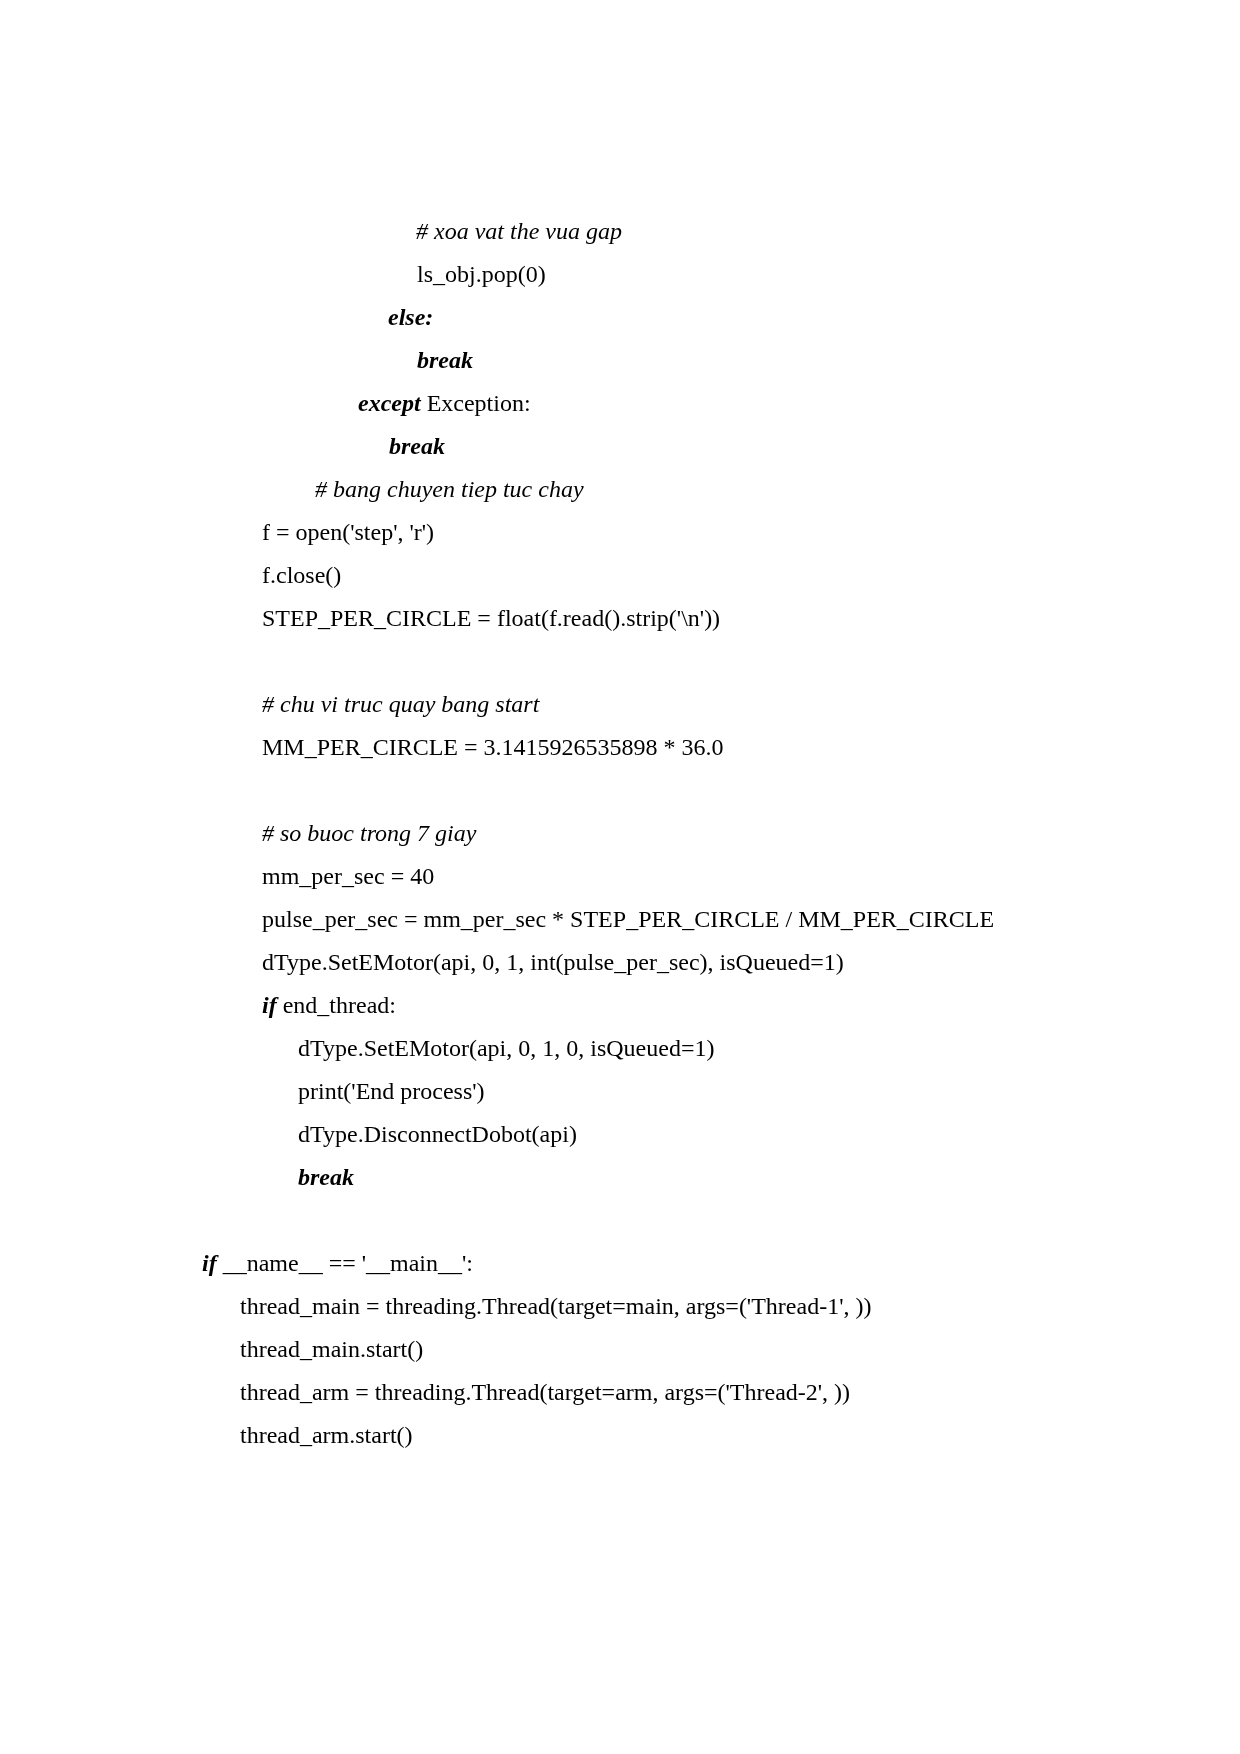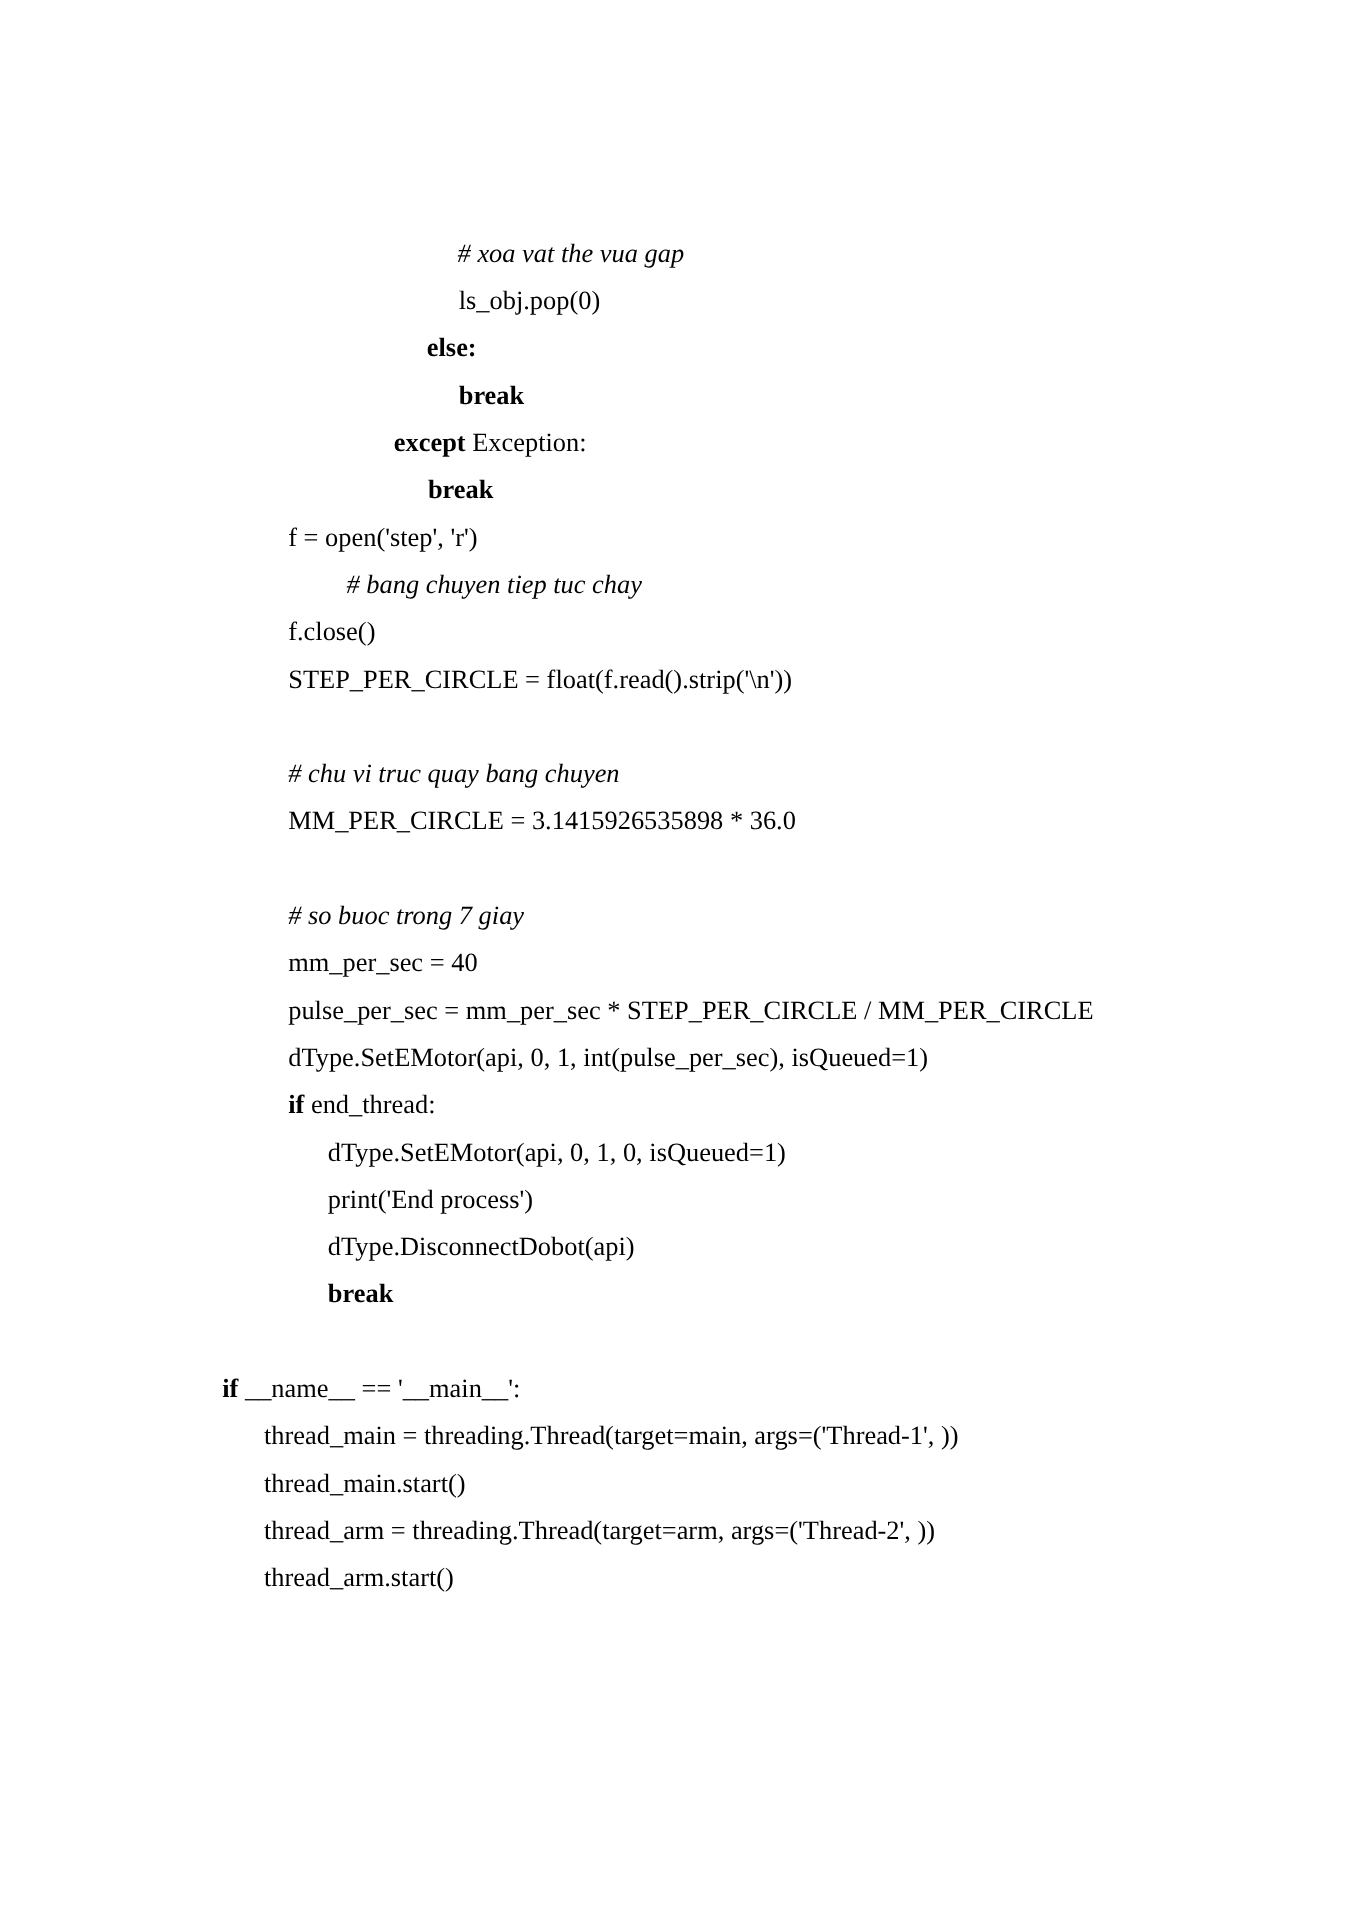--- a/index.html
+++ b/index.html
@@ -21,21 +21,21 @@
   }
   .line {
     height: 43px;
     line-height: 43px;
     font-size: 24px;
     white-space: pre;
   }
   .seg { white-space: pre; }
   .plain { font-style: normal; font-weight: normal; }
   .comment { font-style: italic; font-weight: normal; }
-  .keyword { font-weight: bold; }
+  .keyword { font-style: italic; font-weight: bold; }
   .footer-text {
     position: absolute;
     top: 1583px;
     left: 458px;
     font-size: 29px;
     letter-spacing: 0.5px;
   }
   .page-number {
     position: absolute;
     top: 1572px;
@@ -51,28 +51,28 @@
 <div class="page">
 
   <div class="code-block">
 
     <div class="line" style="padding-left:416px"><span class="seg comment"># xoa vat the vua gap</span></div>
     <div class="line" style="padding-left:417px"><span class="seg plain">ls_obj.pop(0)</span></div>
     <div class="line" style="padding-left:388px"><span class="seg keyword">else:</span></div>
     <div class="line" style="padding-left:417px"><span class="seg keyword">break</span></div>
     <div class="line" style="padding-left:358px"><span class="seg keyword">except</span><span class="seg plain"> Exception:</span></div>
     <div class="line" style="padding-left:389px"><span class="seg keyword">break</span></div>
+    <div class="line" style="padding-left:315px"><span class="seg comment"># bang chuyen tiep tuc chay</span></div>
     <div class="line" style="padding-left:262px"><span class="seg plain">f = open('step', 'r')</span></div>
-    <div class="line" style="padding-left:315px"><span class="seg comment"># bang chuyen tiep tuc chay</span></div>
     <div class="line" style="padding-left:262px"><span class="seg plain">f.close()</span></div>
     <div class="line" style="padding-left:262px"><span class="seg plain">STEP_PER_CIRCLE = float(f.read().strip('\n'))</span></div>
 
     <div class="line"></div>
 
-    <div class="line" style="padding-left:262px"><span class="seg comment"># chu vi truc quay bang chuyen</span></div>
+    <div class="line" style="padding-left:262px"><span class="seg comment"># chu vi truc quay bang start</span></div>
     <div class="line" style="padding-left:262px"><span class="seg plain">MM_PER_CIRCLE = 3.1415926535898 * 36.0</span></div>
 
     <div class="line"></div>
 
     <div class="line" style="padding-left:262px"><span class="seg comment"># so buoc trong 7 giay</span></div>
     <div class="line" style="padding-left:262px"><span class="seg plain">mm_per_sec = 40</span></div>
     <div class="line" style="padding-left:262px"><span class="seg plain">pulse_per_sec = mm_per_sec * STEP_PER_CIRCLE / MM_PER_CIRCLE</span></div>
     <div class="line" style="padding-left:262px"><span class="seg plain">dType.SetEMotor(api, 0, 1, int(pulse_per_sec), isQueued=1)</span></div>
     <div class="line" style="padding-left:262px"><span class="seg keyword">if</span><span class="seg plain"> end_thread:</span></div>
     <div class="line" style="padding-left:298px"><span class="seg plain">dType.SetEMotor(api, 0, 1, 0, isQueued=1)</span></div>

